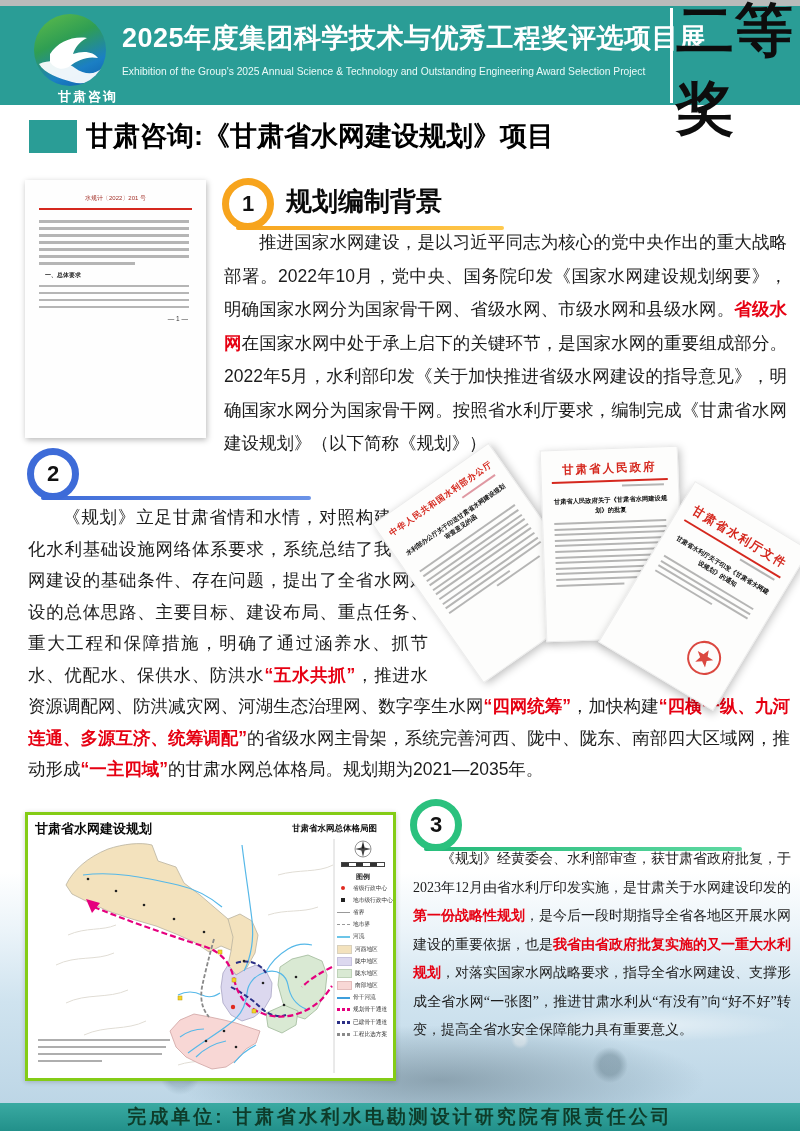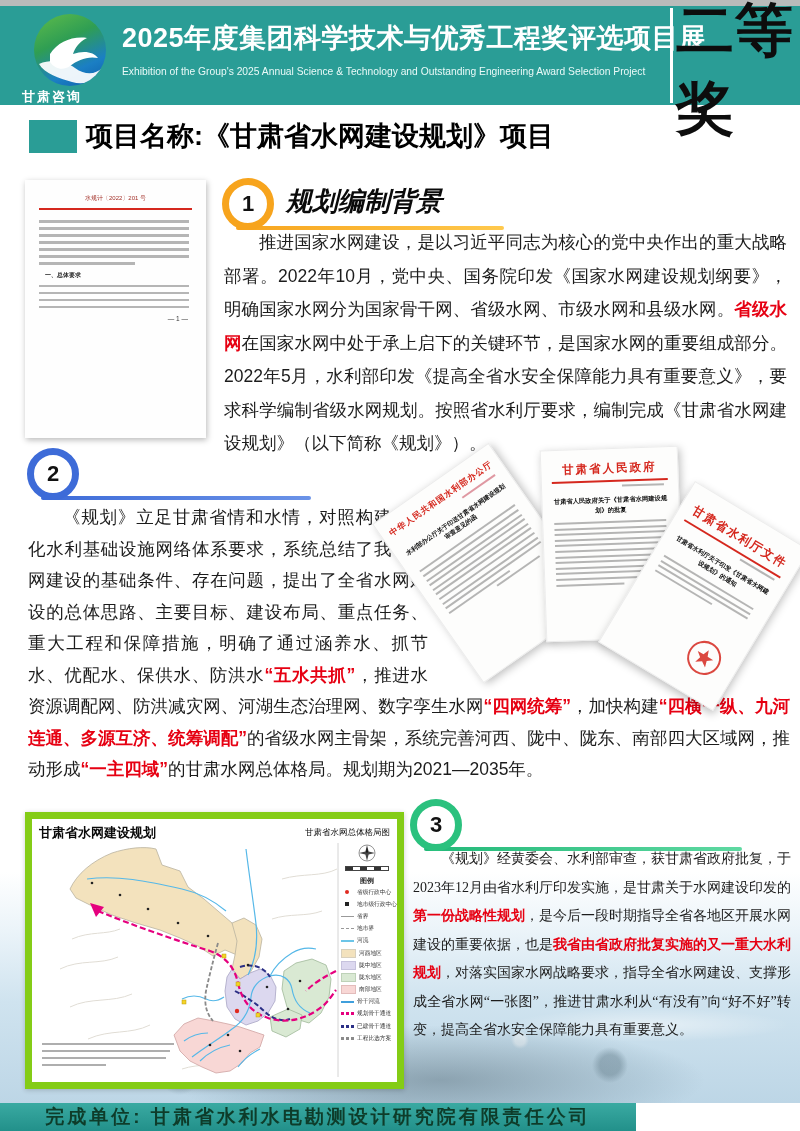--- a/index.html
+++ b/index.html
@@ -13,21 +13,21 @@
       radial-gradient(ellipse 340px 70px at 440px 95px, rgba(74,96,108,.45), rgba(110,140,156,.18) 60%, transparent 78%),
       radial-gradient(circle at 300px 70px, rgba(255,255,255,.65) 0 7px, transparent 11px),
       radial-gradient(circle at 520px 55px, rgba(255,255,255,.55) 0 5px, transparent 9px),
       radial-gradient(circle at 610px 80px, rgba(90,115,128,.4) 0 10px, transparent 18px),
       radial-gradient(circle at 180px 90px, rgba(120,150,165,.35) 0 12px, transparent 20px),
       radial-gradient(ellipse 200px 24px at 650px 40px, rgba(255,255,255,.5), transparent 70%);}
 
   
   .top-strip{position:absolute;left:0;top:0;width:800px;height:6px;background:#b9bbba;z-index:3;}
   .header{position:absolute;left:0;top:6px;width:800px;height:99px;background:#2a9d96;z-index:3;}
-  .logo{position:absolute;left:22px;top:8px;width:96px;text-align:left;}
+  .logo{position:absolute;left:22px;top:8px;width:96px;text-align:right;}
   .logo-circle{width:72px;height:72px;margin:0 auto;border-radius:50%;overflow:hidden;
     background:linear-gradient(155deg,#55b64c 8%,#2f9e53 38%,#1b7fc4 72%,#0f62ad 96%);}
   .logo-text{color:#fff;font-weight:700;font-size:13px;margin-top:2px;letter-spacing:2px;}
   .header-titles{position:absolute;left:122px;top:14px;width:546px;}
   .header-title{color:#fff;font-weight:800;font-size:27px;white-space:nowrap;letter-spacing:.5px;}
   .header-subtitle{color:#eafaf8;font-size:10.5px;margin-top:9px;white-space:nowrap;transform:scaleX(.98);transform-origin:left;}
   .header-divider{position:absolute;left:670px;top:2px;width:3px;height:95px;background:#fff;}
   .award{position:absolute;left:676px;top:0;width:124px;height:128px;display:flex;align-items:center;justify-content:center;
     font-size:58px;font-weight:900;color:#0d0d0d;letter-spacing:1px;}
 
@@ -36,21 +36,21 @@
   .project-chip{position:absolute;left:29px;top:4px;width:48px;height:33px;background:#2a9d96;}
   .project-title{position:absolute;left:86px;top:2px;margin:0;font-size:27px;font-weight:800;color:#000;white-space:nowrap;}
 
   
   .sec-head{position:absolute;z-index:2;}
   .ring{width:38px;height:38px;border-radius:50%;border:7px solid;display:flex;align-items:center;justify-content:center;
     font-size:22px;font-weight:800;color:#111;background:#fff;position:relative;z-index:2;}
   .ring-orange{border-color:#f7a41d;}
   .ring-blue{border-color:#3d6bd8;}
   .ring-green{border-color:#2bc17e;}
-  .sec-title{position:absolute;left:64px;top:6px;font-size:26px;font-weight:800;color:#0a0a0a;white-space:nowrap;font-style:italic;}
+  .sec-title{position:absolute;left:64px;top:6px;font-size:26px;font-weight:800;color:#0a0a0a;white-space:nowrap;}
   .sec-underline{position:absolute;left:14px;top:48px;height:4px;border-radius:3px;}
   .ul1{width:268px;background:linear-gradient(90deg,#f7a41d,#ffc94d);}
   .ul2{width:270px;background:linear-gradient(90deg,#3d6bd8,#6b93e8);}
   .ul3{width:318px;background:linear-gradient(90deg,#22b878,#5fd9a2);}
 
   
   .para{position:absolute;margin:0;color:#1c1c1c;text-align:justify;z-index:1;}
   .para span{text-indent:0;}
   .p1{left:224px;top:226px;width:563px;font-size:17.5px;line-height:33.5px;text-indent:2em;}
   .p2{left:28px;top:502px;width:762px;font-size:17.5px;line-height:31.5px;text-indent:2em;}
@@ -79,24 +79,24 @@
   .fp-header{color:#d5281e;font-weight:800;text-align:center;font-family:"Liberation Serif",serif;}
   .fp-a .fp-header{font-size:8.5px;margin-top:12px;letter-spacing:1px;}
   .fp-b .fp-header{font-size:11.5px;margin-top:12px;letter-spacing:2px;}
   .fp-c .fp-header{font-size:12px;margin-top:16px;letter-spacing:1.5px;}
   .fp-line{height:1.5px;background:#d5281e;margin:4px 10px 0;}
   .fp-title{font-size:6.3px;font-weight:800;color:#111;text-align:center;margin-top:8px;padding:0 10px;line-height:1.5;}
   .paper .tl{height:2px;margin:3.6px 11px 0;}
   .seal{position:absolute;right:16px;bottom:22px;width:36px;height:36px;}
 
   
-  .map{position:absolute;left:25px;top:812px;width:365px;height:263px;background:#fff;border:7px solid #84cc16;
+  .map{position:absolute;left:25px;top:812px;width:365px;height:263px;background:#fff;border:3px solid #84cc16;
     box-shadow:0 1px 5px rgba(0,0,0,.2);z-index:1;}
   .map-title{position:absolute;left:7px;top:5px;font-size:13px;font-weight:800;color:#0a0a0a;white-space:nowrap;}
-  .map-subtitle{position:absolute;right:7px;top:8px;font-size:8.5px;font-weight:400;color:#0a0a0a;white-space:nowrap;}
+  .map-subtitle{position:absolute;right:16px;top:8px;font-size:8.5px;font-weight:700;color:#0a0a0a;white-space:nowrap;}
   .map-svg{position:absolute;left:0;top:0;}
   .map-legend{position:absolute;right:2px;top:25px;width:56px;}
   .compass{display:block;margin:0 auto;}
   .scalebar{width:42px;height:3px;margin:4px auto 0;border:1px solid #444;
     background:repeating-linear-gradient(90deg,#333 0 7px,#fff 7px 14px);}
   .lg-title{font-size:7px;font-weight:800;text-align:center;margin-top:5px;color:#222;}
   .lg-row{display:flex;align-items:center;height:12.2px;padding-left:2px;}
   .sw{flex:0 0 13px;width:13px;margin-right:3px;}
   .sw-dot-red{flex-basis:4px;width:4px;height:4px;border-radius:50%;background:#e02a20;margin-left:4px;margin-right:8px;}
   .sw-dot-black{flex-basis:4px;width:4px;height:4px;background:#222;margin-left:4px;margin-right:8px;}
@@ -108,21 +108,21 @@
   .sw-fill-green{height:7px;background:#d9e9d3;border:1px solid #bed2b8;}
   .sw-fill-pink{height:7px;background:#f8d7d5;border:1px solid #e3bcbb;}
   .sw-line-blue{height:2px;background:#3f9fdc;}
   .sw-dash-magenta{height:3px;background:repeating-linear-gradient(90deg,#e5007e 0 3px,transparent 3px 5px);}
   .sw-dash-navy{height:3px;background:repeating-linear-gradient(90deg,#2b2f86 0 3px,transparent 3px 5px);}
   .sw-dash-gray2{height:2.5px;background:repeating-linear-gradient(90deg,#8a8a8a 0 3px,transparent 3px 5px);}
   .lg-label{font-size:6px;color:#333;white-space:nowrap;transform:scaleX(.95);transform-origin:left;}
   .note-bar{position:absolute;height:1.6px;background:#9a9a9a;opacity:.8;}
 
   
-  .footer{position:absolute;left:0;top:1103px;width:636px;height:28px;z-index:3;
+  .footer{position:absolute;left:0;top:1103px;width:800px;height:28px;z-index:3;
     background:linear-gradient(180deg,#3aaaa2,#22908a);display:flex;align-items:center;justify-content:center;}
   .footer-text{font-size:19px;font-weight:800;color:#0e3c2a;letter-spacing:3px;white-space:nowrap;}
 </style>
 </head>
 <body>
 
 <div class="water"></div>
 <div class="water-drops"></div>
 
 <div class="top-strip"></div>
@@ -139,21 +139,21 @@
   <div class="header-titles">
     <div class="header-title">2025年度集团科学技术与优秀工程奖评选项目展</div>
     <div class="header-subtitle">Exhibition of the Group's 2025 Annual Science &amp; Technology and Outstanding Engineering Award Selection Project</div>
   </div>
   <div class="header-divider"></div>
   <div class="award">二等奖</div>
 </header>
 
 <div class="project-row">
   <div class="project-chip"></div>
-  <h1 class="project-title">项目名称:《甘肃省水网建设规划》项目</h1>
+  <h1 class="project-title">甘肃咨询:《甘肃省水网建设规划》项目</h1>
 </div>
 
 <div class="doc-moh">
   <div class="moh-no">水规计〔2022〕201 号</div>
   <div class="moh-line"></div>
   <i class="tl" style="width:150px;margin-top:10px"></i>
     <i class="tl" style="width:150px"></i>
   <i class="tl" style="width:150px"></i>
     <i class="tl" style="width:150px"></i>
   <i class="tl" style="width:150px"></i>
@@ -165,21 +165,21 @@
   <i class="tl" style="width:150px"></i>
     <i class="tl" style="width:150px"></i>
   <div class="moh-page">— 1 —</div>
 </div>
 
 <div class="sec-head" style="left:222px;top:178px;width:565px;height:60px;">
   <div class="ring ring-orange">1</div>
   <div class="sec-title">规划编制背景</div>
   <div class="sec-underline ul1"></div>
 </div>
-<p class="para p1"><span>推进国家水网建设，是以习近平同志为核心的党中央作出的重大战略部署。2022年10月，党中央、国务院印发《国家水网建设规划纲要》，明确国家水网分为国家骨干网、省级水网、市级水网和县级水网。</span><span class="red">省级水网</span><span>在国家水网中处于承上启下的关键环节，是国家水网的重要组成部分。2022年5月，水利部印发《提高全省水安全保障能力具有重要意义》，要求科学编制省级水网规划。按照省水利厅要求，编制完成《甘肃省水网建设规划》（以下简称《规划》）。</span></p>
+<p class="para p1"><span>推进国家水网建设，是以习近平同志为核心的党中央作出的重大战略部署。2022年10月，党中央、国务院印发《国家水网建设规划纲要》，明确国家水网分为国家骨干网、省级水网、市级水网和县级水网。</span><span class="red">省级水网</span><span>在国家水网中处于承上启下的关键环节，是国家水网的重要组成部分。2022年5月，水利部印发《关于加快推进省级水网建设的指导意见》，明确国家水网分为国家骨干网。按照省水利厅要求，编制完成《甘肃省水网建设规划》（以下简称《规划》）。</span></p>
 
 <div class="sec-head" style="left:27px;top:448px;width:400px;height:60px;">
   <div class="ring ring-blue">2</div>
   <div class="sec-underline ul2"></div>
 </div>
 <p class="para p2"><span class="fan-spacer"></span><span>《规划》立足甘肃省情和水情，对照构建现代化水利基础设施网络体系要求，系统总结了我省水网建设的基础条件、存在问题，提出了全省水网建设的总体思路、主要目标、建设布局、重点任务、重大工程和保障措施，明确了通过涵养水、抓节水、优配水、保供水、防洪水</span><span class="red">“五水共抓”</span><span>，推进水资源调配网、防洪减灾网、河湖生态治理网、数字孪生水网</span><span class="red">“四网统筹”</span><span>，加快构建</span><span class="red">“四横一纵、九河连通、多源互济、统筹调配”</span><span>的省级水网主骨架，系统完善河西、陇中、陇东、南部四大区域网，推动形成</span><span class="red">“一主四域”</span><span>的甘肃水网总体格局。规划期为2021—2035年。</span></p>
 
 <div class="fan">
   <div class="paper paper-a fp-a">
     <div class="fp-header">中华人民共和国水利部办公厅</div>

